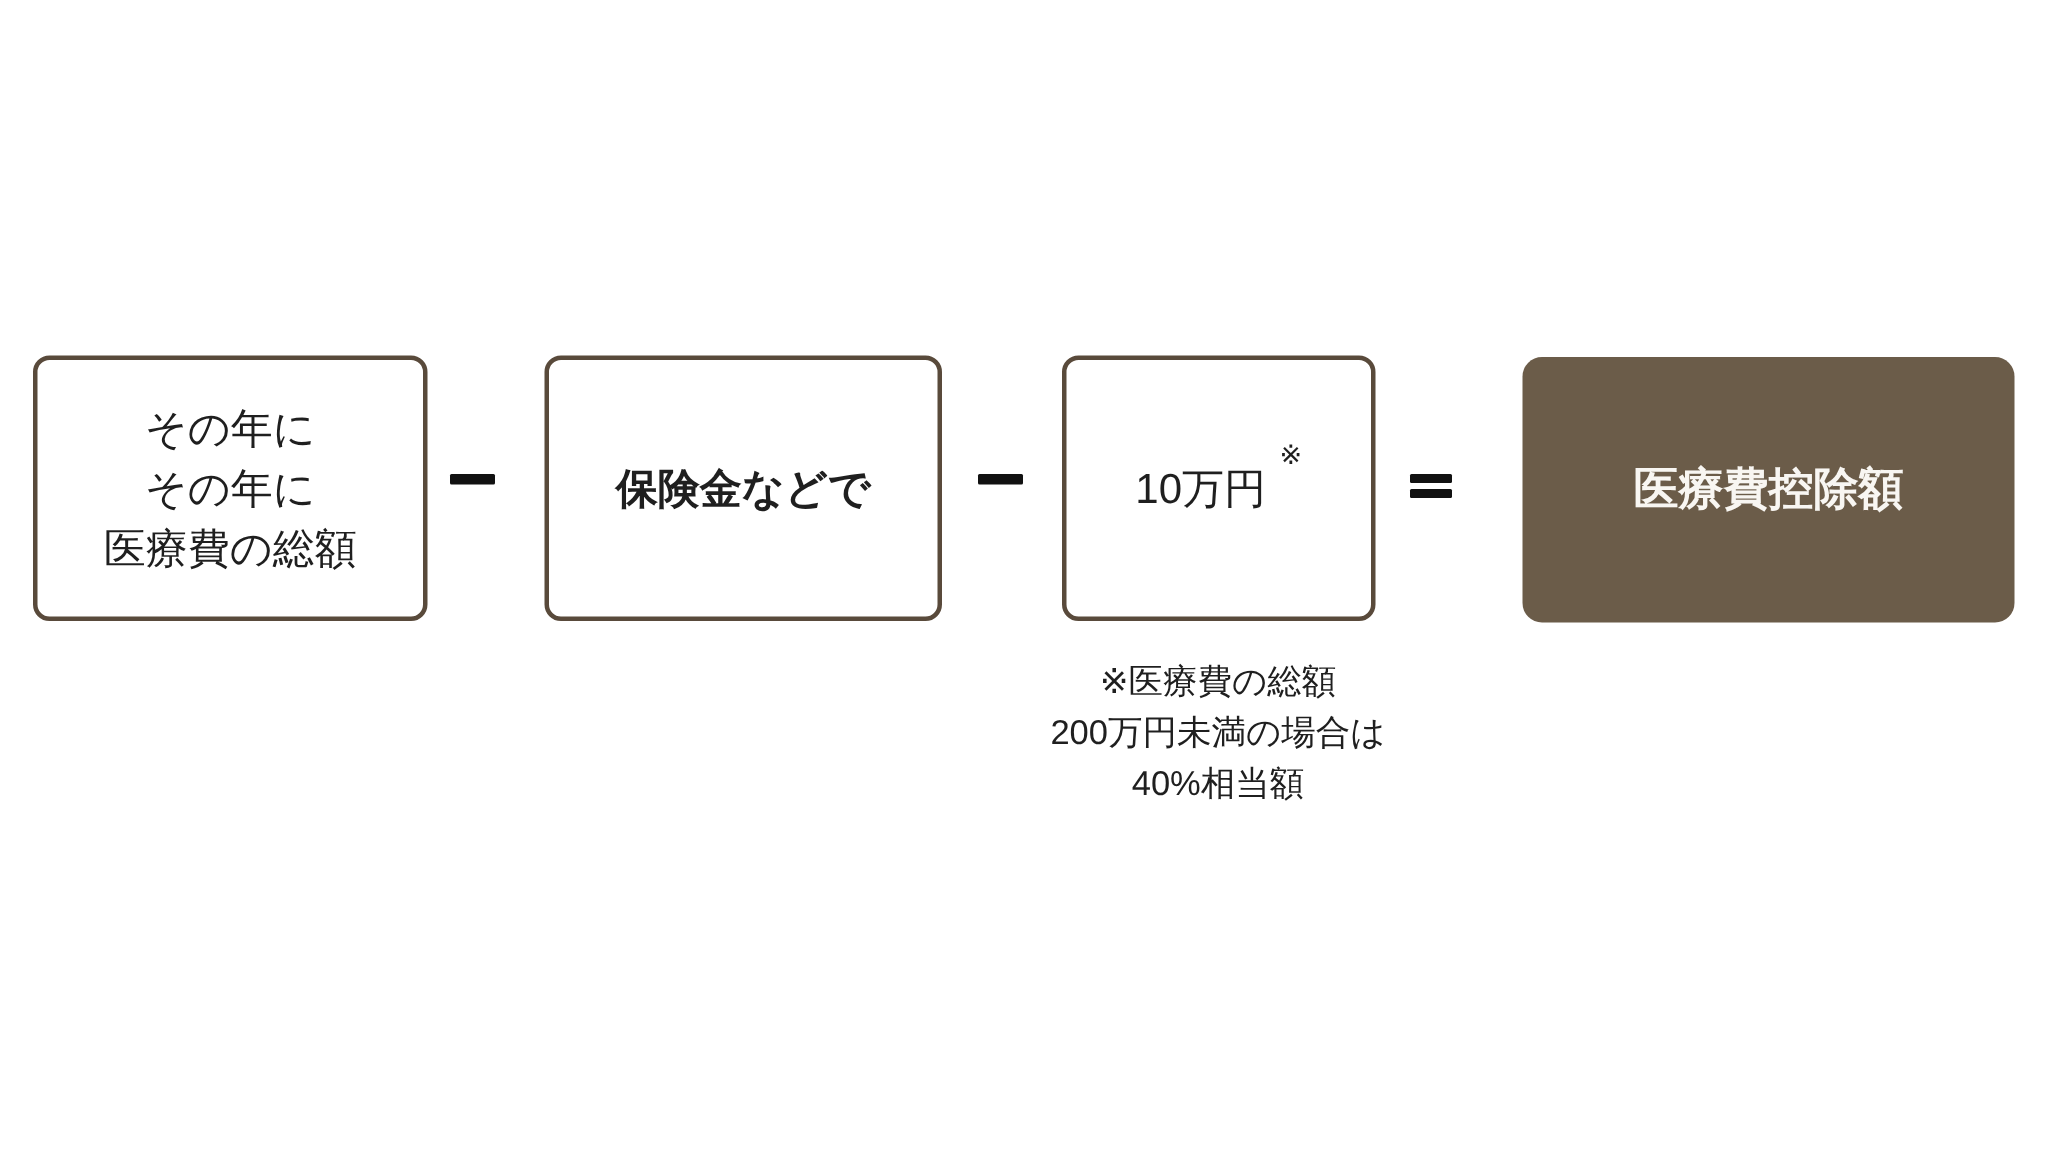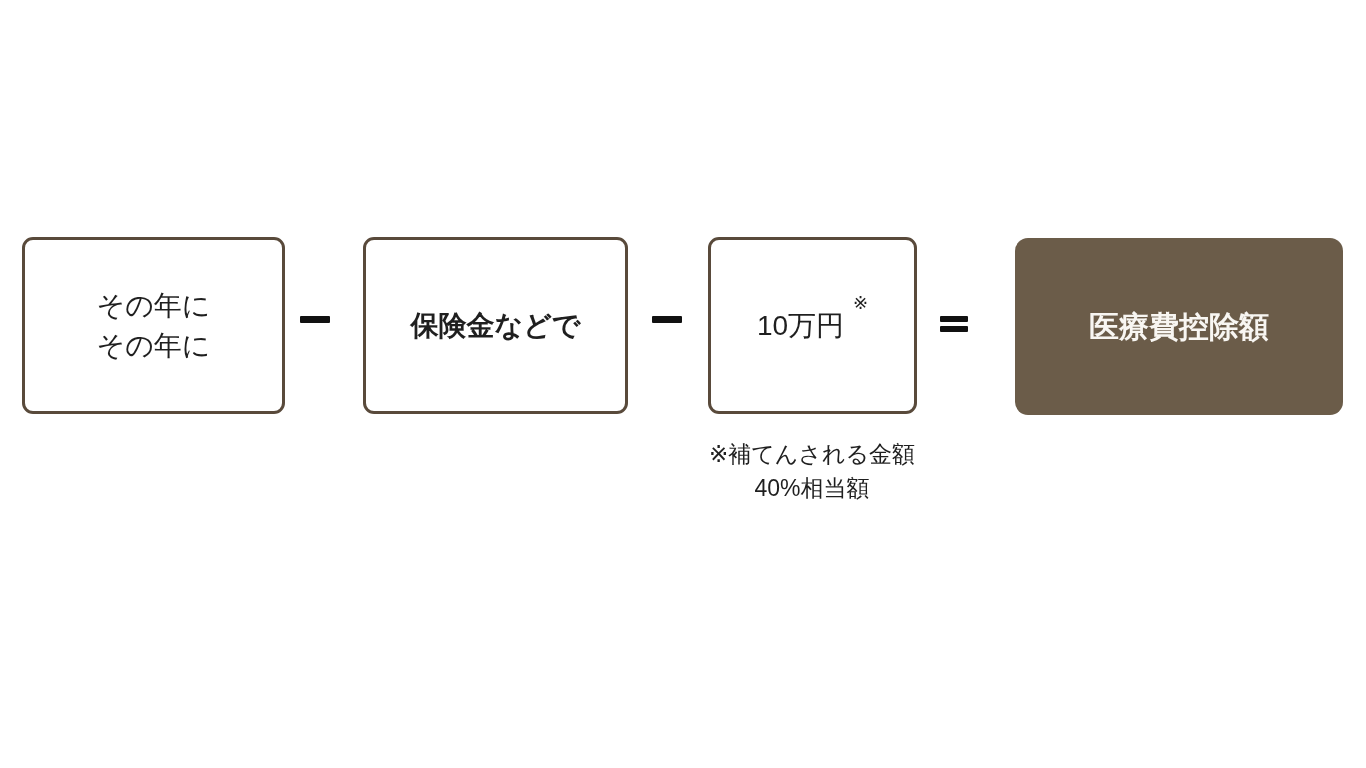--- a/index.html
+++ b/index.html
@@ -94,20 +94,21 @@
   }
 </style>
 </head>
 <body>
 
 <div class="canvas">
 
   <div class="formula-box box-1">
     <span class="box-line">その年に</span>
     <span class="box-line">その年に</span>
+    <span class="box-line">医療費の総額</span>
   </div>
 
   <div class="minus-op minus-1" aria-label="−"></div>
 
   <div class="formula-box box-2">
     <span class="box-line">保険金などで</span>
   </div>
 
   <div class="minus-op minus-2" aria-label="−"></div>
 
@@ -121,17 +122,18 @@
   <div class="equals-op" aria-label="＝">
     <div class="bar"></div>
     <div class="bar"></div>
   </div>
 
   <div class="box-result">
     <span class="box-line">医療費控除額</span>
   </div>
 
   <div class="footnote">
-    <span class="box-line">※補てんされる金額</span>
+    <span class="box-line">※医療費の総額</span>
+    <span class="box-line">200万円未満の場合は</span>
     <span class="box-line">40%相当額</span>
   </div>
 
 </div>
 
 </body></html>

